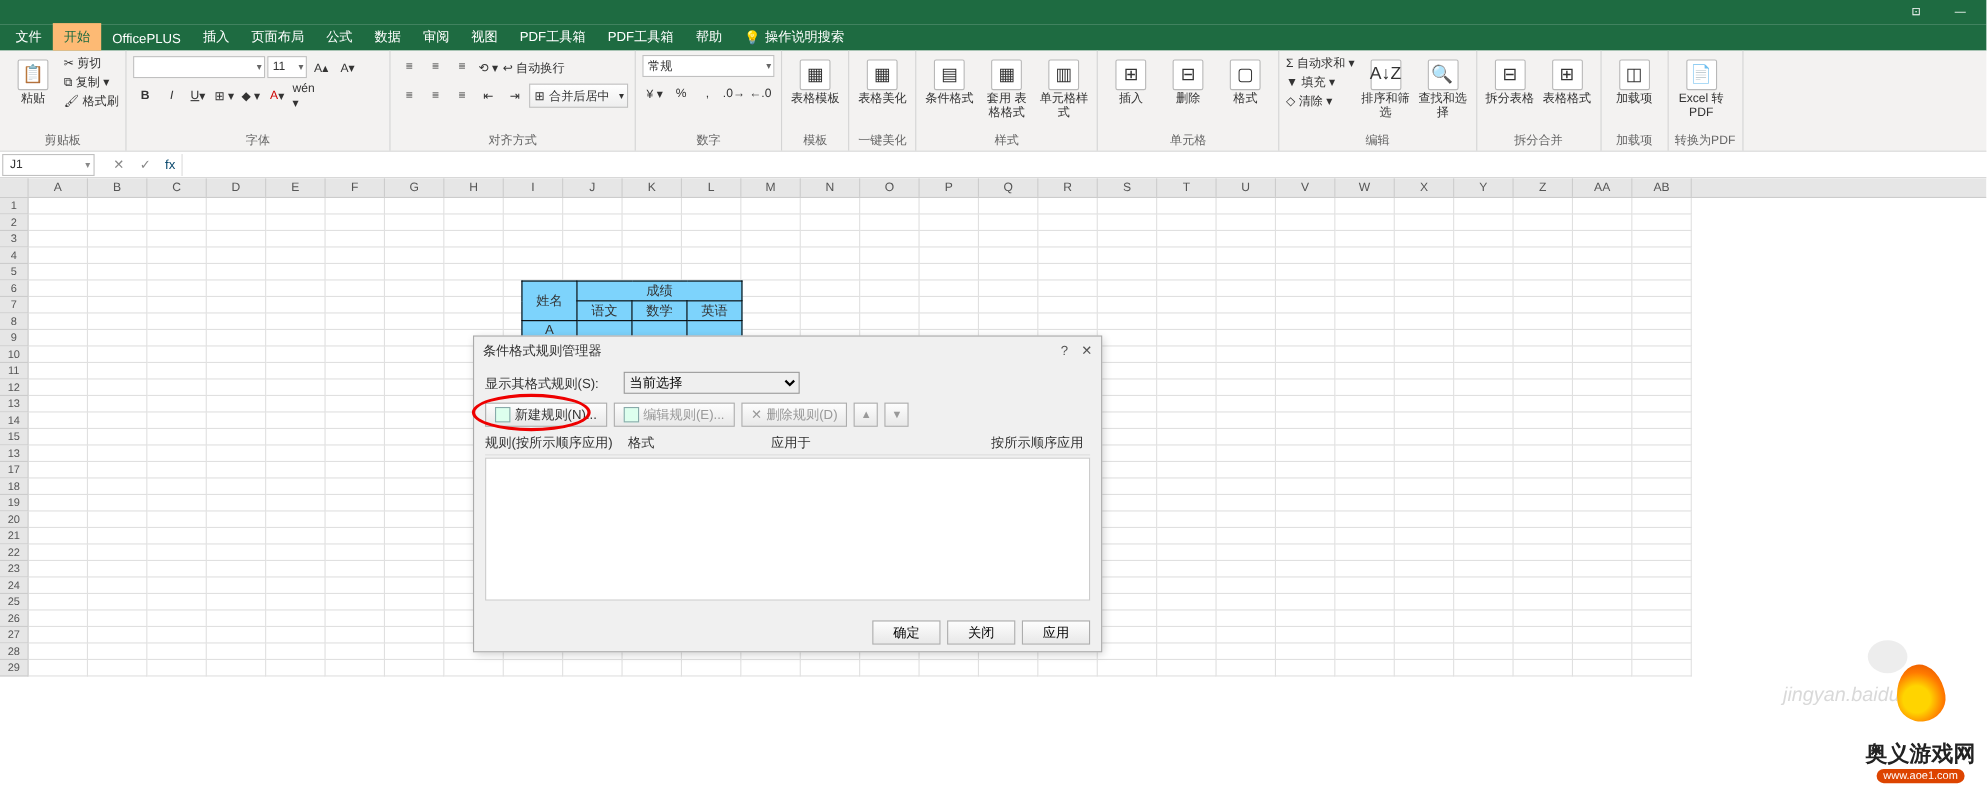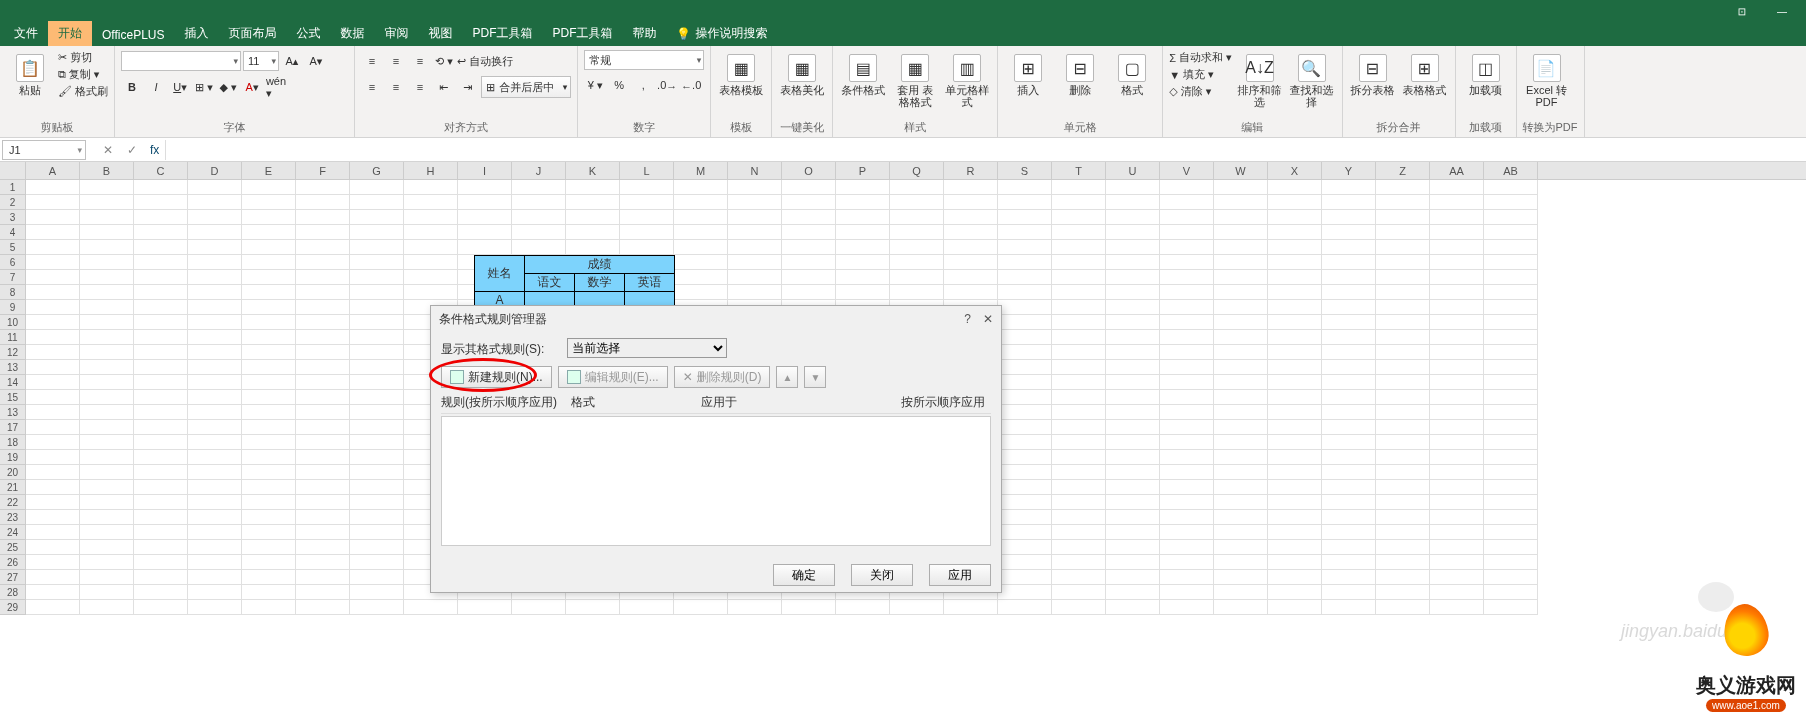--- a/index.html
+++ b/index.html
@@ -64,21 +64,21 @@
 .dlg-btn { height: 22px; padding: 0 8px; border: 1px solid #adadad; background: linear-gradient(#fdfdfd,#e8e8e8); font-size: 12px; display: flex; align-items: center; gap: 4px; cursor: pointer; }
 .dlg-btn.disabled { color: #999; }
 .dlg-btn .ic { width: 14px; height: 14px; border: 1px solid #8aa; background: #dfe; }
 .nav-btn { width: 22px; height: 22px; border: 1px solid #adadad; background: linear-gradient(#fdfdfd,#e8e8e8); display: flex; align-items: center; justify-content: center; font-size: 10px; color: #999; }
 .dlg-cols { display: flex; font-size: 12px; border-bottom: 1px solid #ddd; padding: 2px 0; }
 .dlg-cols div:nth-child(1){ width: 130px; }
 .dlg-cols div:nth-child(2){ width: 130px; }
 .dlg-cols div:nth-child(3){ width: 200px; }
 .dlg-cols div:nth-child(4){ flex: 1; text-align: left; }
 .dlg-list { height: 130px; background: #fff; border: 1px solid #ccc; margin-top: 2px; }
-.dlg-footer { position: absolute; bottom: 6px; right: 10px; display: flex; gap: 16px; }
+.dlg-footer { position: absolute; bottom: 6px; right: 10px; display: flex; gap: 6px; }
 .dlg-footer button { width: 62px; height: 22px; border: 1px solid #adadad; background: linear-gradient(#fdfdfd,#e8e8e8); font-size: 12px; }
 
 .circle-annot { position: absolute; left: 429px; top: 358px; width: 108px; height: 34px; border: 3px solid #e00; border-radius: 50%; pointer-events: none; }
 
 
 .wm1 { position: absolute; right: 60px; bottom: 110px; font-size: 48px; color: rgba(200,200,200,.35); font-weight: bold; letter-spacing: 4px; pointer-events: none; display:flex; align-items:center; gap:8px; }
 .wm1 .paw { width: 60px; height: 54px; position: relative; opacity:.35; }
 .wm1 .paw::before, .wm1 .paw::after { content:""; position:absolute; background:#ccc; border-radius:50%; }
 .wm1 .paw::before { width:36px; height:30px; bottom:0; left:12px; }
 .wm2 { position: absolute; right: 40px; bottom: 80px; font-size: 18px; color: rgba(180,180,180,.5); font-style: italic; pointer-events: none; }

